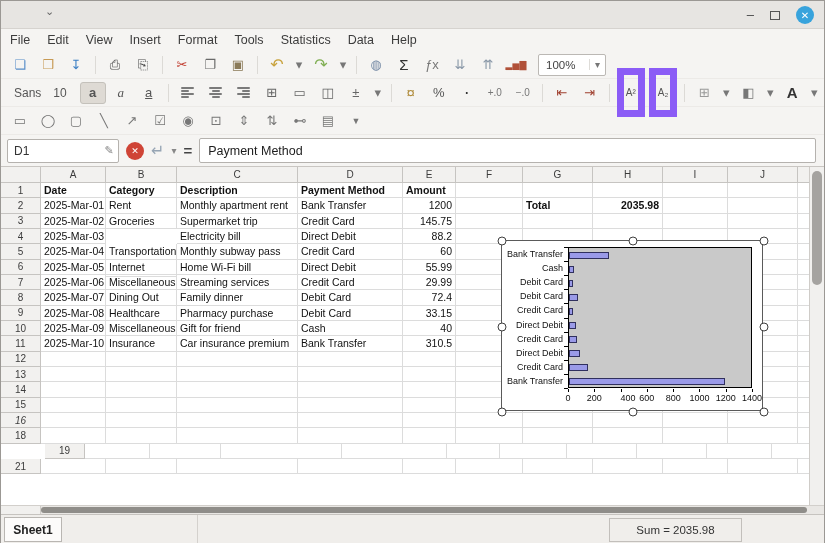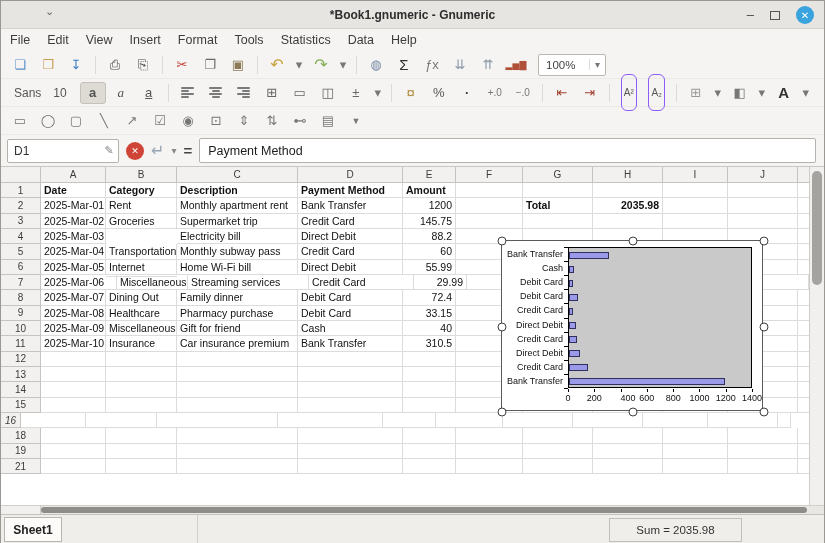--- a/index.html
+++ b/index.html
@@ -23,21 +23,21 @@
              font-size:12.5px; color:#3c3c3c; }
   .menu-item { cursor:default; }
 
   
   .tb { height:28px; background:#f5f4f2; display:flex; align-items:center; padding-left:5px; border-bottom:1px solid #eceae7; }
   .tbgen { display:flex; align-items:center; }
   .tbtn { min-width:26px; height:22px; display:flex; align-items:center; justify-content:center;
           font-size:13px; color:#555; border:1px solid transparent; border-radius:3px; margin:0 1px; }
   .tbtn.small { min-width:14px; }
   .tbtn.active { background:#dedad4; border-color:#c4c1bb; }
-  .tbtn.boxed span { border:1px solid #8b5cf6; border-radius:6px; padding:12px 2px; }
+  .tbtn.boxed span { border:7px solid #8b5cf6; border-radius:0; padding:12px 2px; }
   .tbsep { width:1px; height:18px; background:#dcdad6; margin:0 5px; }
   .lns { width:13px; height:11px; display:flex; flex-direction:column; justify-content:space-between; }
   .lns span { height:2px; width:100%; background:#7a7a7a; border-radius:1px; }
   .lns.left  { align-items:flex-start; }
   .lns.center{ align-items:center; }
   .lns.right { align-items:flex-end; }
   .lns span:nth-child(even) { width:62%; }
   .fontname { font-size:12px; color:#555; padding:0 10px 0 8px; }
   .fontsize { font-size:12px; color:#555; padding:0 12px 0 2px; }
   .zoombox { margin-left:8px; width:68px; height:22px; background:#fff; border:1px solid #bbb8b4; border-radius:2px;
@@ -100,21 +100,20 @@
   .handle { position:absolute; width:9px; height:9px; border-radius:50%; background:#fff; border:1px solid #3f3f3f;
             transform:translate(-50%,-50%); z-index:6; }
 </style>
 </head>
 <body>
 
 <div id="page-root">
 
   <div class="titlebar">
     <span class="win-menu-chevron">⌄</span>
-    <span class="win-title">*Book1.gnumeric - Gnumeric</span>
     <div class="win-controls">
       <span class="wc-min">–</span>
       <span class="wc-max"></span>
       <span class="wc-close">✕</span>
     </div>
   </div>
 
   <div class="menubar">
       <span class="menu-item">File</span>
       <span class="menu-item">Edit</span>
@@ -450,21 +449,21 @@
           <div class="gcell r" style="width: 53px;">55.99</div>
           <div class="gcell" style="width: 67px;"></div>
           <div class="gcell" style="width: 70px;"></div>
           <div class="gcell" style="width: 70px;"></div>
           <div class="gcell" style="width: 65px;"></div>
           <div class="gcell" style="width: 70px;"></div>
           <div class="gcell" style="width: 13px;"></div>
         </div>
         <div class="grow" style="height: 15.33px;">
           <div class="gcell hdr" style="width: 40px;">7</div>
-          <div class="gcell" style="width: 76px;">2025-Mar-06</div>
+          <div class="gcell" style="width: 65px;">2025-Mar-06</div>
           <div class="gcell" style="width: 71px;">Miscellaneous</div>
           <div class="gcell" style="width: 121px;">Streaming services</div>
           <div class="gcell" style="width: 105px;">Credit Card</div>
           <div class="gcell r" style="width: 53px;">29.99</div>
           <div class="gcell" style="width: 67px;"></div>
           <div class="gcell" style="width: 70px;"></div>
           <div class="gcell" style="width: 70px;"></div>
           <div class="gcell" style="width: 65px;"></div>
           <div class="gcell" style="width: 70px;"></div>
           <div class="gcell" style="width: 13px;"></div>
@@ -575,21 +574,21 @@
           <div class="gcell" style="width: 105px;"></div>
           <div class="gcell" style="width: 53px;"></div>
           <div class="gcell" style="width: 67px;"></div>
           <div class="gcell" style="width: 70px;"></div>
           <div class="gcell" style="width: 70px;"></div>
           <div class="gcell" style="width: 65px;"></div>
           <div class="gcell" style="width: 70px;"></div>
           <div class="gcell" style="width: 13px;"></div>
         </div>
         <div class="grow" style="height: 15.33px;">
-          <div class="gcell hdr" style="width: 20px; font-style: italic;">16</div>
+          <div class="gcell hdr" style="width: 40px; font-style: italic;">16</div>
           <div class="gcell" style="width: 65px;"></div>
           <div class="gcell" style="width: 71px;"></div>
           <div class="gcell" style="width: 121px;"></div>
           <div class="gcell" style="width: 105px;"></div>
           <div class="gcell" style="width: 53px;"></div>
           <div class="gcell" style="width: 67px;"></div>
           <div class="gcell" style="width: 70px;"></div>
           <div class="gcell" style="width: 70px;"></div>
           <div class="gcell" style="width: 65px;"></div>
           <div class="gcell" style="width: 70px;"></div>
@@ -603,21 +602,21 @@
           <div class="gcell" style="width: 105px;"></div>
           <div class="gcell" style="width: 53px;"></div>
           <div class="gcell" style="width: 67px;"></div>
           <div class="gcell" style="width: 70px;"></div>
           <div class="gcell" style="width: 70px;"></div>
           <div class="gcell" style="width: 65px;"></div>
           <div class="gcell" style="width: 70px;"></div>
           <div class="gcell" style="width: 13px;"></div>
         </div>
         <div class="grow" style="height: 15.33px;">
-          <div class="gcell hdr" style="width: 40px;">19</div>
+          <div class="gcell hdr" style="width: 40px; margin-left: 44px;">19</div>
           <div class="gcell" style="width: 65px;"></div>
           <div class="gcell" style="width: 71px;"></div>
           <div class="gcell" style="width: 121px;"></div>
           <div class="gcell" style="width: 105px;"></div>
           <div class="gcell" style="width: 53px;"></div>
           <div class="gcell" style="width: 67px;"></div>
           <div class="gcell" style="width: 70px;"></div>
           <div class="gcell" style="width: 70px;"></div>
           <div class="gcell" style="width: 65px;"></div>
           <div class="gcell" style="width: 70px;"></div>

